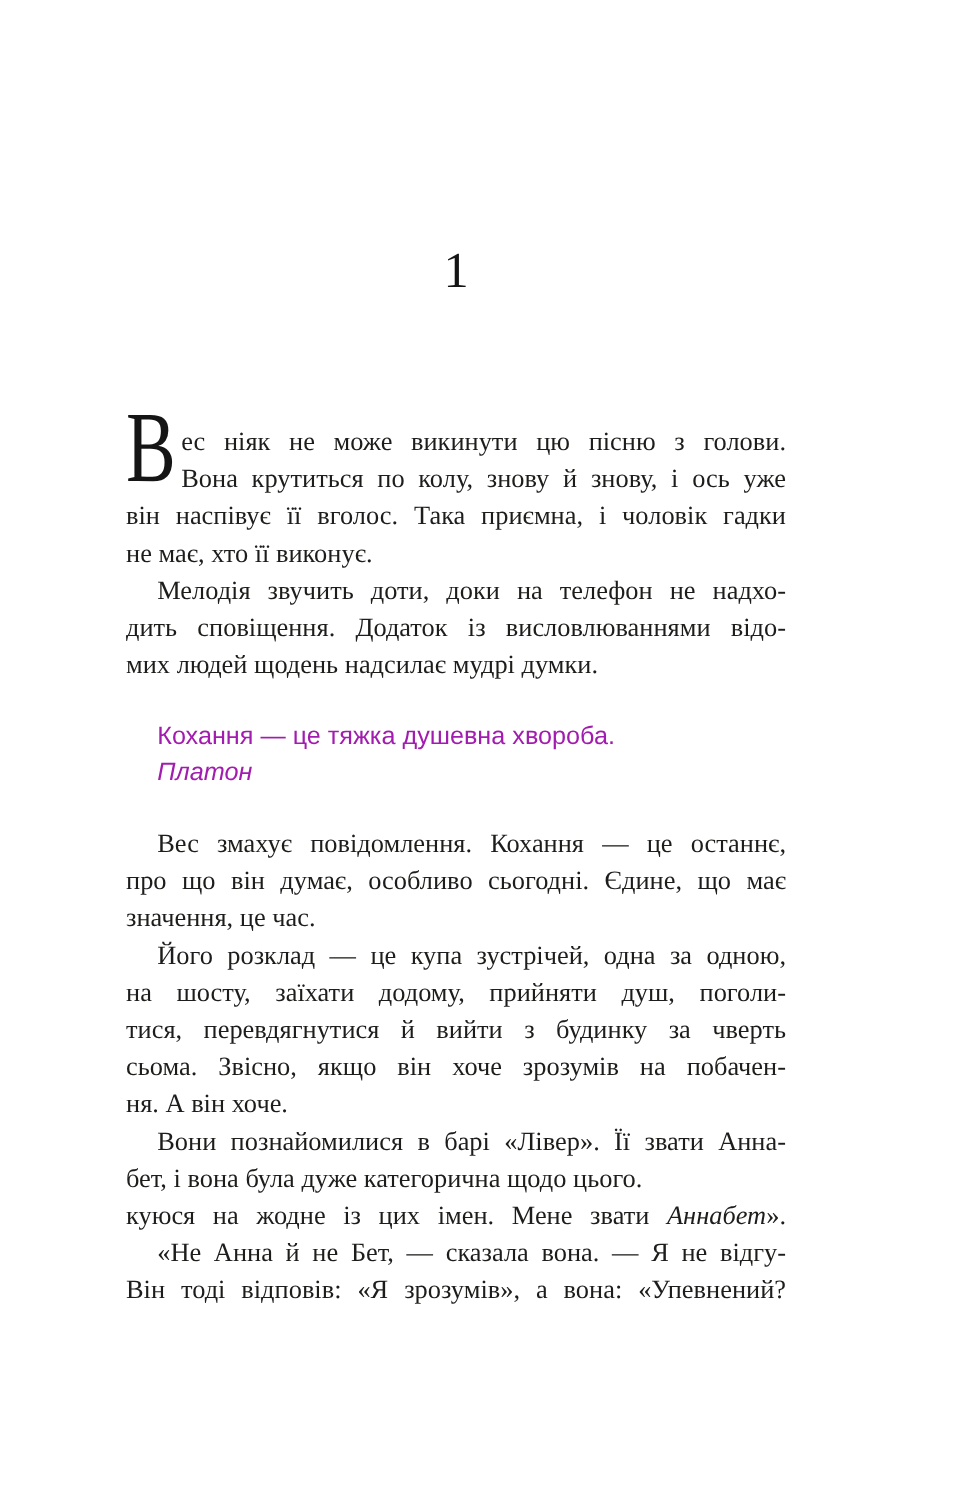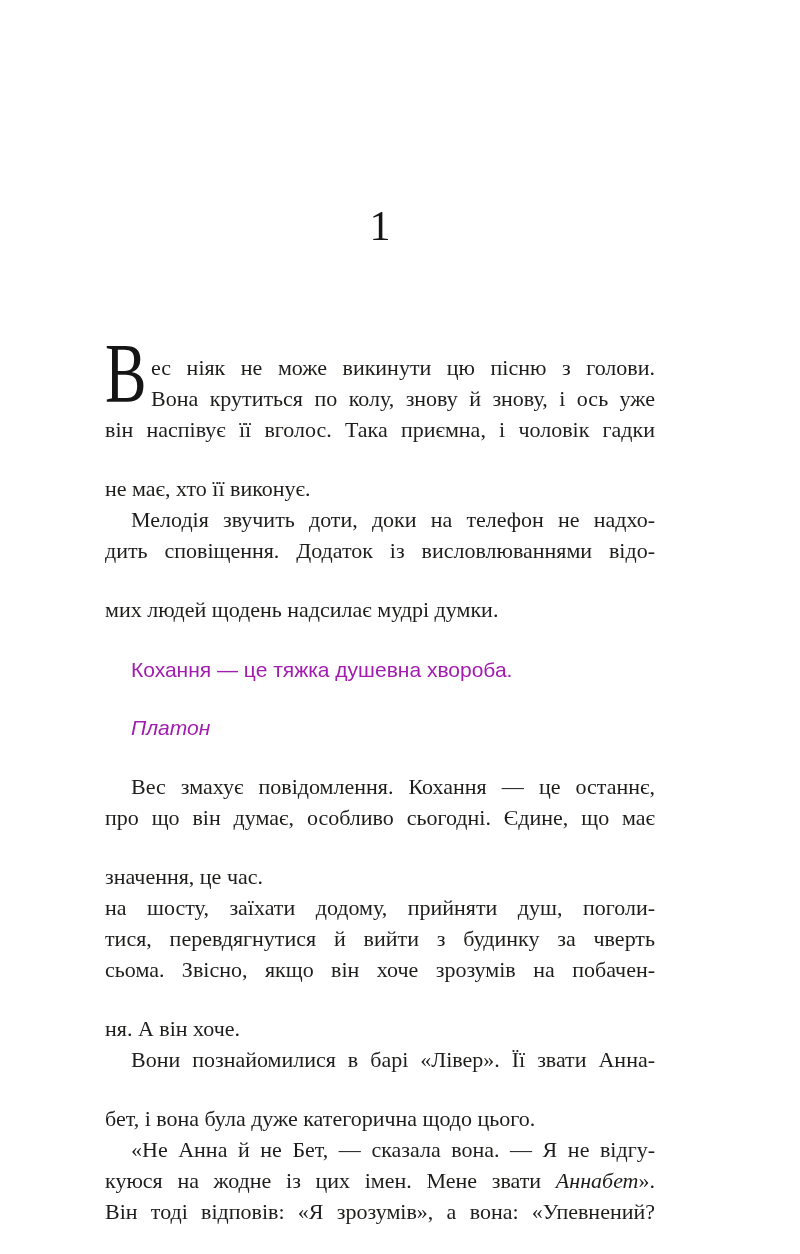--- a/index.html
+++ b/index.html
@@ -8,21 +8,21 @@
     font-family:"Liberation Serif",serif;color:#1d1d1b;overflow:hidden;
   }
   .chapter-num{
     position:absolute;top:204px;left:105px;width:550px;
     text-align:center;font-size:42px;line-height:44px;color:#151515;
   }
   .content{position:absolute;top:352px;left:105px;width:550px;}
   .para{font-size:22px;line-height:31px;margin:0;}
   .line{min-height:31px;}
   .line.just{text-align:justify;text-align-last:justify;}
-  .line.last{text-align:left;text-align-last:left;margin-top:28px;}
+  .line.last{text-align:left;text-align-last:left;}
   .line.ind{text-indent:26px;}
   .dropcap{
     float:left;width:40px;height:62px;padding-right:6px;
     font-size:84px;line-height:44px;
     transform:scaleX(0.74);transform-origin:left top;
     color:#151515;
   }
   .quote{
     margin:30px 0 28px 26px;
     font-family:"Liberation Sans",sans-serif;
@@ -52,28 +52,29 @@
       <div class="para quote">
         <div class="line last"><span>Кохання — це тяжка душевна хвороба.</span></div>
         <div class="line last"><span class="it">Платон</span></div>
       </div>
       <div class="para">
         <div class="line just ind"><span>Вес змахує повідомлення. Кохання — це останнє,</span></div>
         <div class="line just"><span>про що він думає, особливо сьогодні. Єдине, що має</span></div>
         <div class="line last"><span>значення, це час.</span></div>
       </div>
       <div class="para">
+        <div class="line just ind"><span>Його розклад — це купа зустрічей, одна за одною,</span></div>
         <div class="line just"><span>на шосту, заїхати додому, прийняти душ, поголи-</span></div>
         <div class="line just"><span>тися, перевдягнутися й вийти з будинку за чверть</span></div>
         <div class="line just"><span>сьома. Звісно, якщо він хоче зрозумів на побачен-</span></div>
         <div class="line last"><span>ня. А він хоче.</span></div>
       </div>
       <div class="para">
         <div class="line just ind"><span>Вони познайомилися в барі «Лівер». Її звати Анна-</span></div>
         <div class="line last"><span>бет, і вона була дуже категорична щодо цього.</span></div>
       </div>
       <div class="para">
+        <div class="line just"><span>куюся на жодне із цих імен. Мене звати </span><span class="it">Аннабет</span><span>».</span></div>
         <div class="line just ind"><span>«Не Анна й не Бет, — сказала вона. — Я не відгу-</span></div>
-        <div class="line just"><span>куюся на жодне із цих імен. Мене звати </span><span class="it">Аннабет</span><span>».</span></div>
         <div class="line just"><span>Він тоді відповів: «Я зрозумів», а вона: «Упевнений?</span></div>
       </div>
     </div>
 </div>
 
 </body></html>

